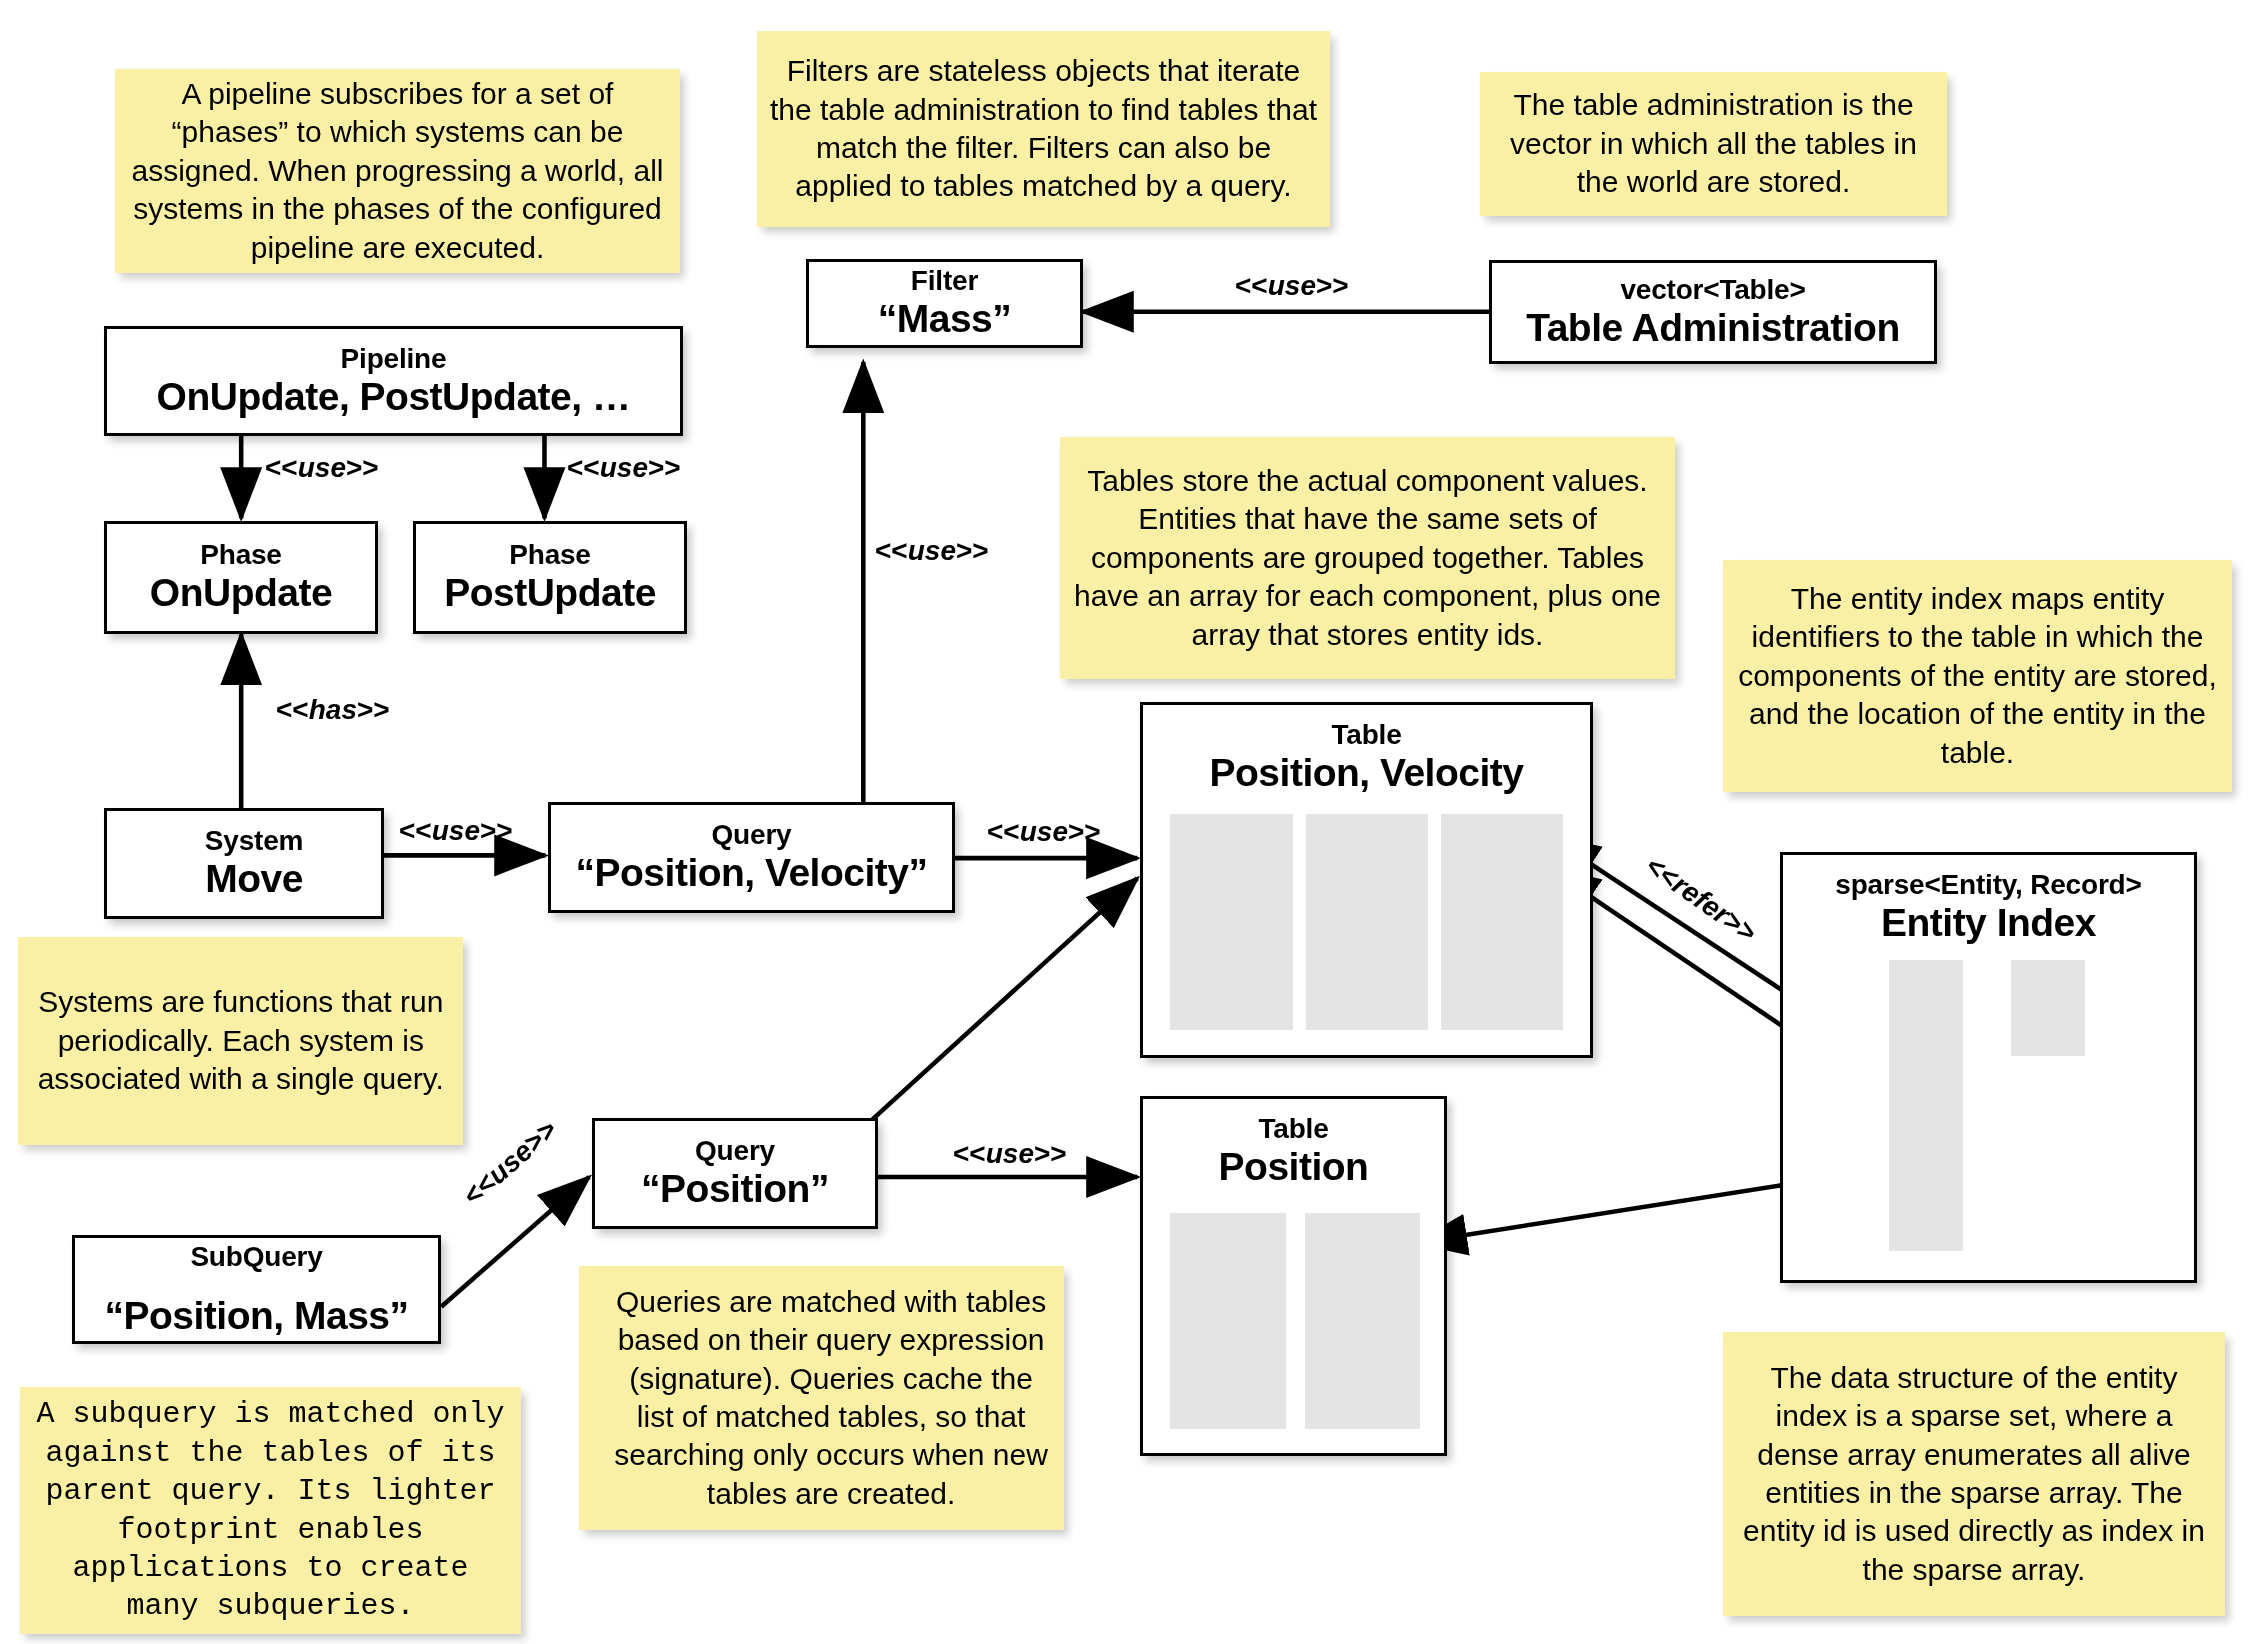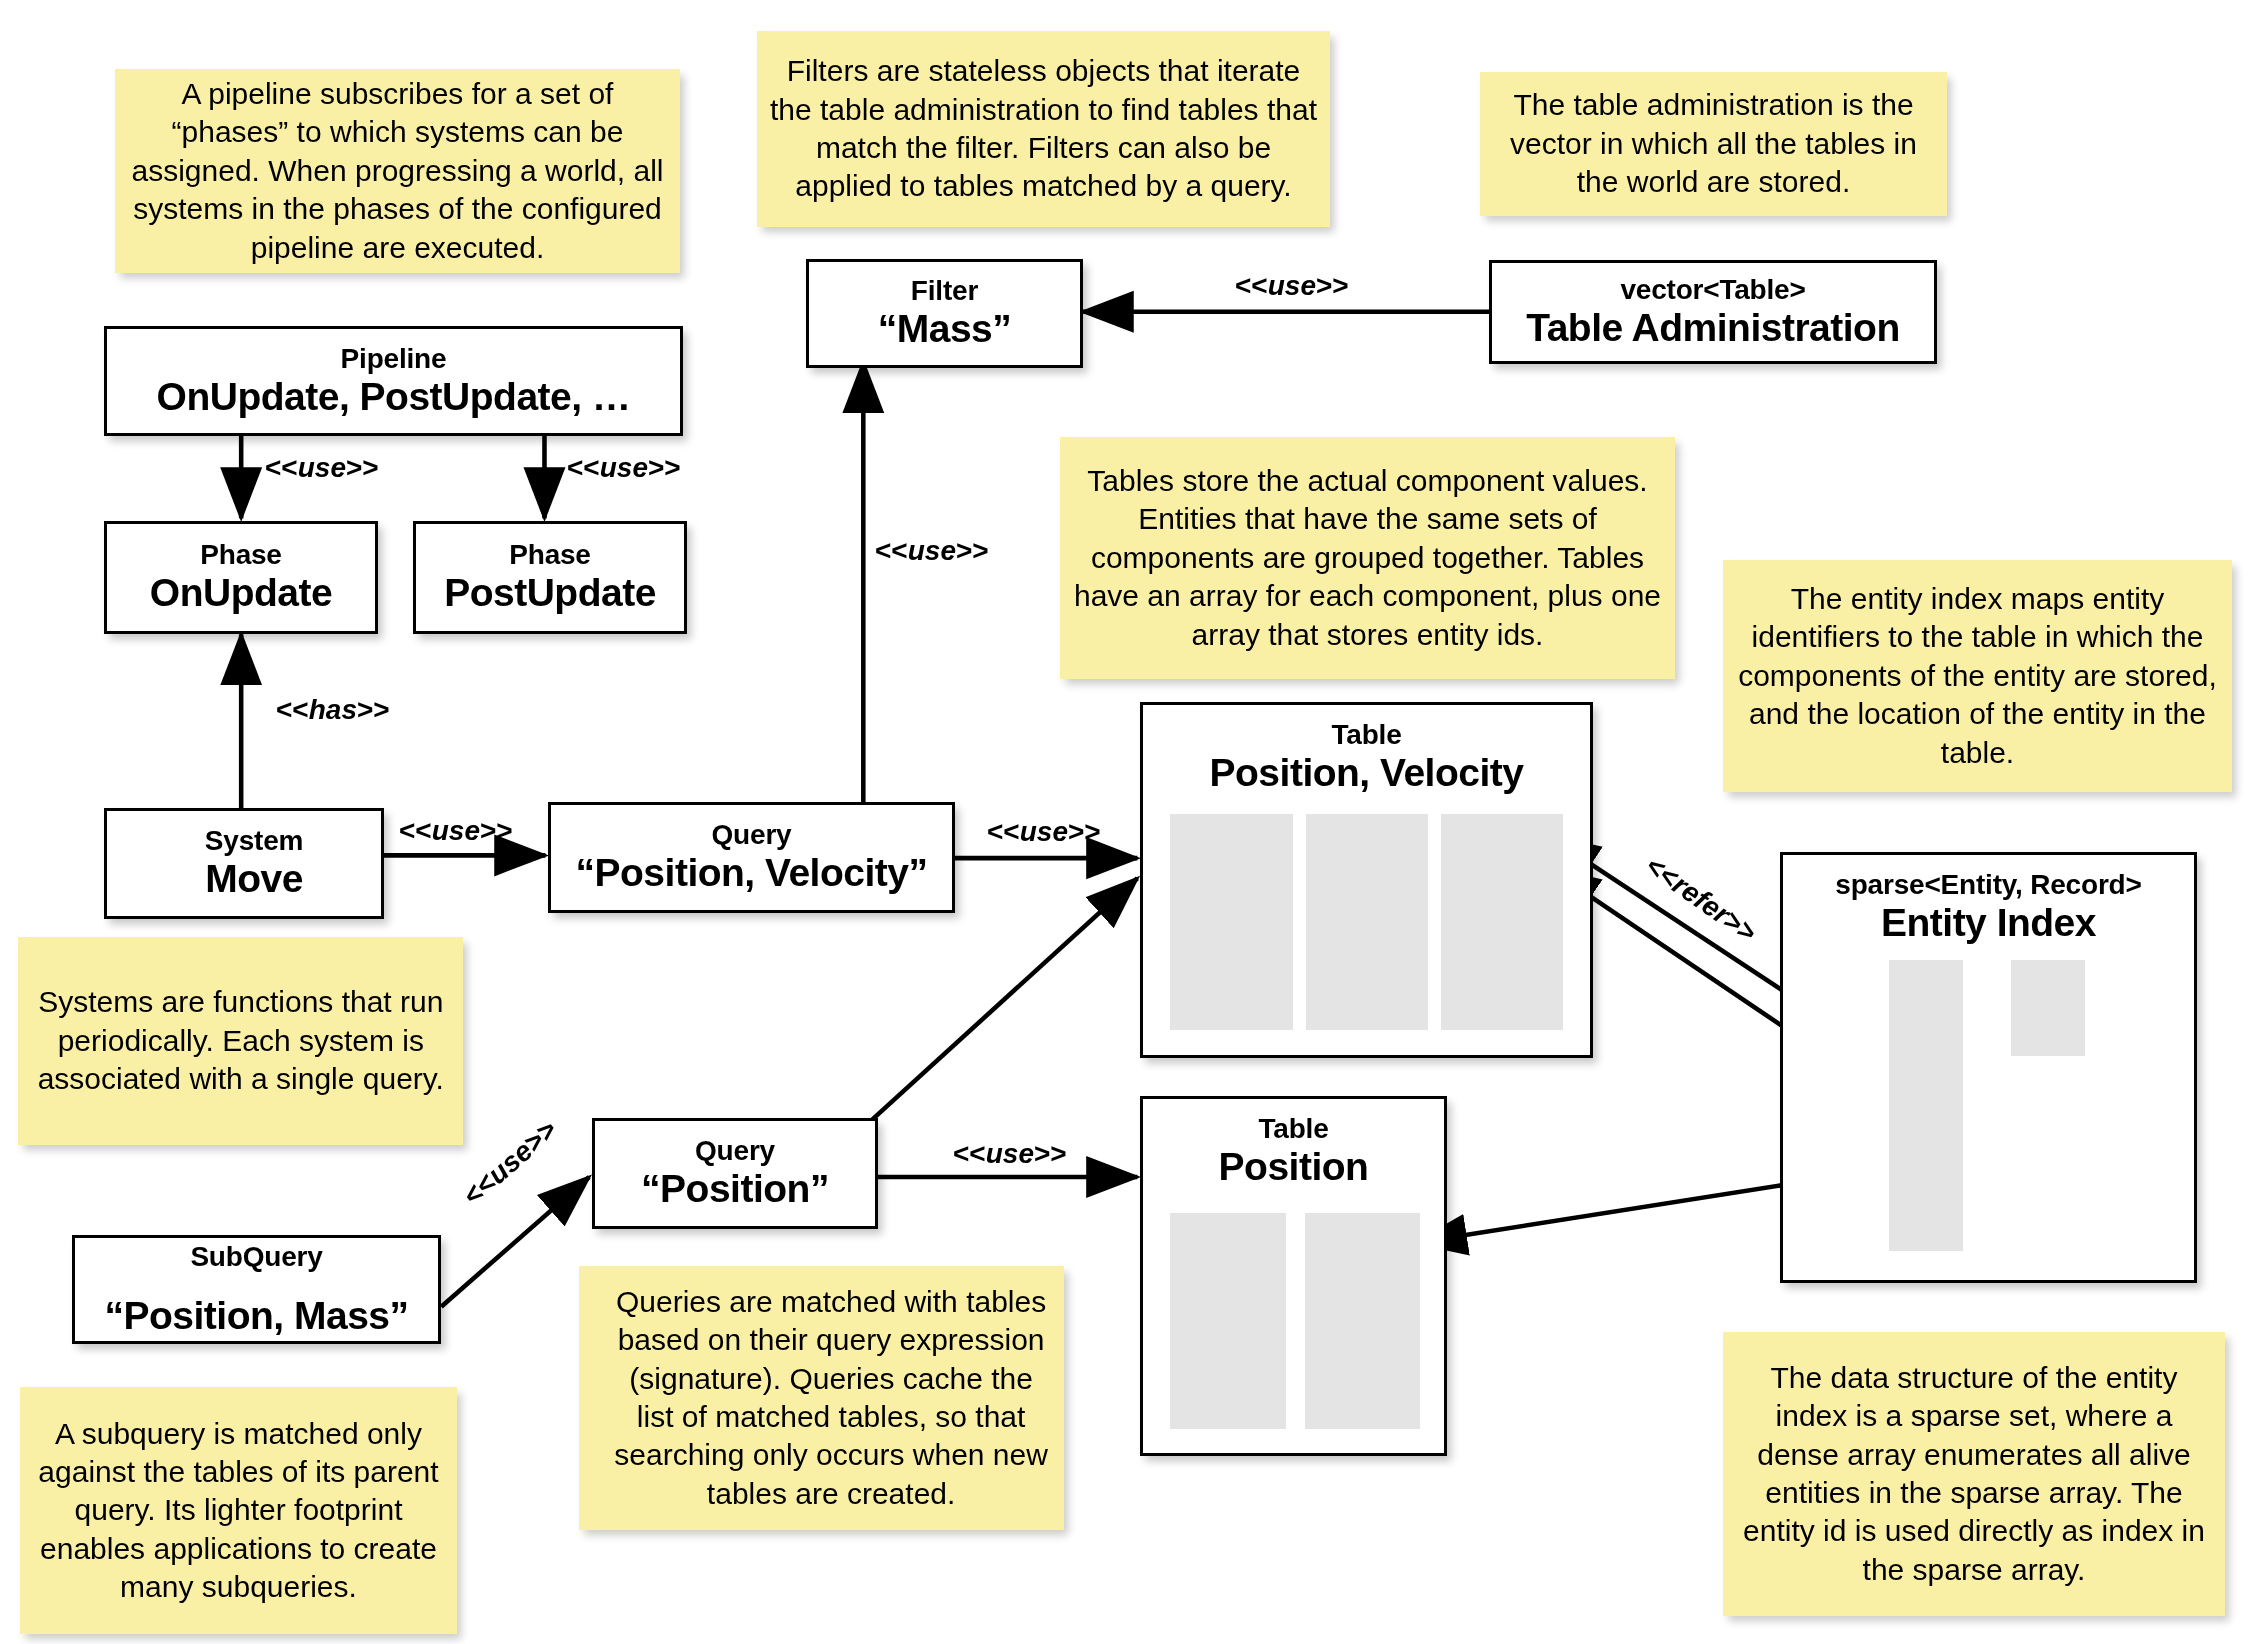--- a/index.html
+++ b/index.html
@@ -150,21 +150,21 @@
   <div class="note" style="left:1480px; top:60px; width:467px; height:144px;margin-top:12px;">The table administration is the vector in which all the tables in the world are stored.</div>
 
   <div class="note" style="left:1723px; top:560px; width:509px; height:232px;">The entity index maps entity identifiers to the table in which the components of the entity are stored, and the location of the entity in the table.</div>
 
   <div class="note" style="left:1060px; top:437px; width:615px; height:242px;">Tables store the actual component values. Entities that have the same sets of components are grouped together. Tables have an array for each component, plus one array that stores entity ids.</div>
 
   <div class="note" style="left:18.3px; top:937px; width:445px; height:208px;">Systems are functions that run periodically. Each system is associated with a single query.</div>
 
   <div class="note" style="left:579px; top:1266px; width:485px; height:264px;padding-left:32px;">Queries are matched with tables based on their query expression (signature). Queries cache the list of matched tables, so that searching only occurs when new tables are created.</div>
 
-  <div class="note" style="left:20px; top:1387px; width:437px; height:247px;">A subquery is matched only against the tables of its parent query. Its lighter footprint enables applications to create many subqueries.</div>
+  <div class="note" style="left:20px; top:1387px; width:501px; height:247px;font-family:Liberation Mono, monospace;">A subquery is matched only against the tables of its parent query. Its lighter footprint enables applications to create many subqueries.</div>
 
   <div class="note" style="left:1723px; top:1332px; width:502px; height:284px;">The data structure of the entity index is a sparse set, where a dense array enumerates all alive entities in the sparse array. The entity id is used directly as index in the sparse array.</div>
 
   <div class="box" style="left:104px; top:326px; width:579px; height:110px;">
     <div class="stereo">Pipeline</div>
     <div class="title">OnUpdate, PostUpdate, …</div>
   </div>
 
   <div class="box" style="left:104px; top:521px; width:274px; height:113px;">
     <div class="stereo">Phase</div>
@@ -179,21 +179,21 @@
   <div class="box" style="left:104px; top:808px; width:280px; height:111px;padding-left:20px;">
     <div class="stereo">System</div>
     <div class="title">Move</div>
   </div>
 
   <div class="box" style="left:548px; top:802px; width:407px; height:111px;">
     <div class="stereo">Query</div>
     <div class="title">“Position, Velocity”</div>
   </div>
 
-  <div class="box" style="left:806px; top:259px; width:277px; height:109px;">
+  <div class="box" style="left:806px; top:259px; width:277px; height:89px;">
     <div class="stereo">Filter</div>
     <div class="title">“Mass”</div>
   </div>
 
   <div class="box" style="left:1489px; top:260px; width:448px; height:104px;">
     <div class="stereo">vector&lt;Table&gt;</div>
     <div class="title">Table Administration</div>
   </div>
 
   <div class="box container-box" style="left:1140px; top:702px; width:453px; height:356px;">

